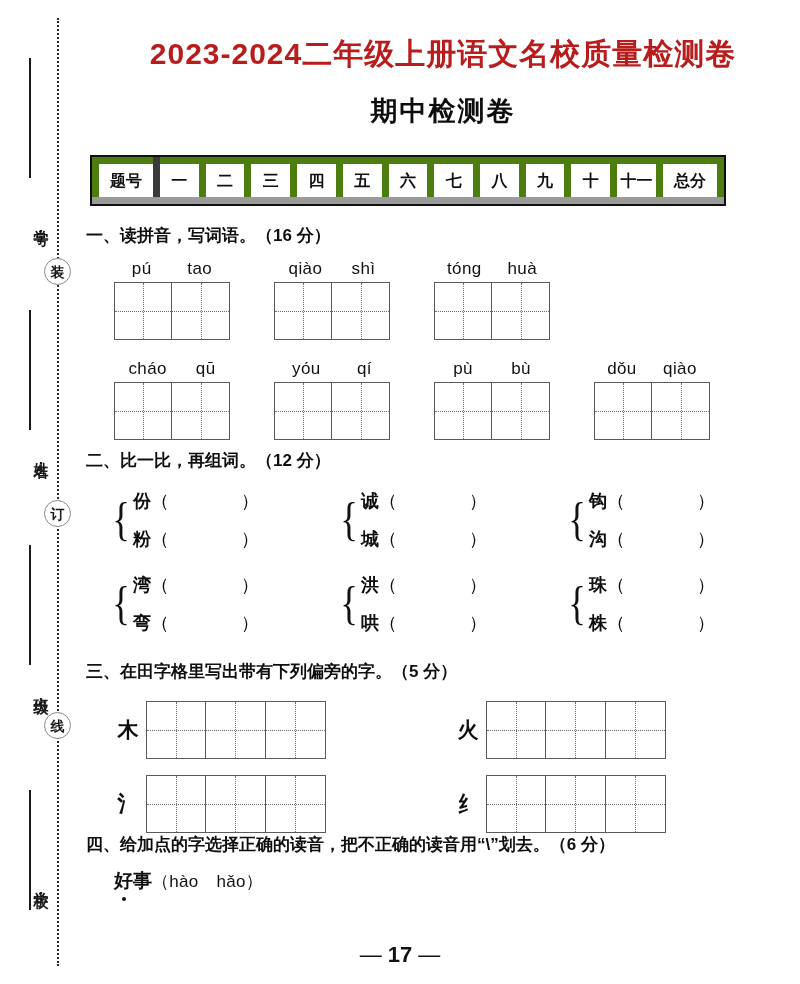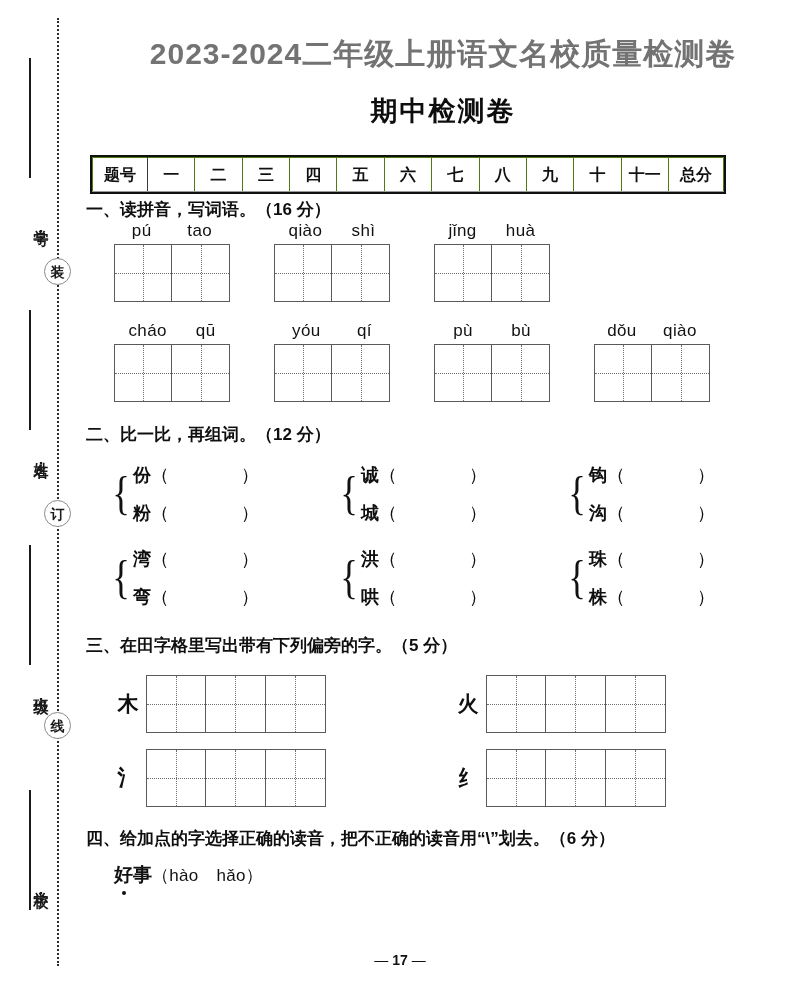--- a/index.html
+++ b/index.html
@@ -95,21 +95,21 @@
     width: 714px;
     height: 984px;
   }
 
   .title-main {
     text-align: center;
     font-size: 30px;
     font-weight: bold;
     letter-spacing: 1px;
     margin-top: 34px;
-    color: #737373;
+    color: #b91c1c;
     white-space: nowrap;
   }
   .title-sub {
     text-align: center;
     font-size: 27px;
     font-weight: bold;
     letter-spacing: 2px;
     margin-top: 18px;
     color: #0d0d0d;
   }
@@ -118,21 +118,21 @@
   .score-wrap {
     margin: 26px 0 0 4px;
     width: 632px;
   }
   table.score {
     border-collapse: collapse;
     width: 632px;
     table-layout: fixed;
   }
   table.score td {
-    border: 1px solid #4d7c0f;
+    border: 7px solid #4d7c0f;
     height: 33px;
     text-align: center;
     font-size: 16px;
     font-weight: bold;
     color: #111;
     padding: 0;
   }
   table.score tr:first-child td { border-bottom-color: #9a9a9a; }
   table.score td.lead {
     width: 54px;
@@ -282,21 +282,21 @@
   .pron-item .py { font-size: 17px; letter-spacing: 0.3px; }
   .pron-item .gap { display: inline-block; width: 18px; }
 
   
   .footer {
     position: absolute;
     left: 0;
     right: 0;
     bottom: 16px;
     text-align: center;
-    font-size: 14px;
+    font-size: 22px;
     font-weight: bold;
     color: #111;
   }
   .footer .dash { font-weight: normal; }
 </style>
 </head>
 <body>
 
 <div class="page">
 
@@ -340,23 +340,23 @@
             <td>九</td>
             <td>十</td>
             <td>十一</td>
             <td class="total">总分</td>
           </tr>
         </tbody>
           </table>
       </div>
     </div>
 
-    <div class="sec-head" style="margin-top:0;">一、读拼音，写词语。（16 分）</div>
-
-    <div class="pin-row" style="">
+    <div class="sec-head" style="margin-top:14px;">一、读拼音，写词语。（16 分）</div>
+
+    <div class="pin-row" style="margin-top:12px;">
       <div class="pin-block">
         <div class="pin-text">
           <span>pú</span>
           <span>tao</span>
         </div>
         <div class="tzg">
             <div class="cell"></div>
             <div class="cell"></div>
           </div>
       </div>
@@ -365,21 +365,21 @@
           <span>qiào</span>
           <span>shì</span>
         </div>
         <div class="tzg">
             <div class="cell"></div>
             <div class="cell"></div>
           </div>
       </div>
       <div class="pin-block">
         <div class="pin-text">
-          <span>jǐng</span>
+          <span>tóng</span>
           <span>huà</span>
         </div>
         <div class="tzg">
             <div class="cell"></div>
             <div class="cell"></div>
           </div>
       </div>
     </div>
 
     <div class="pin-row" style="margin-top:19px;">
@@ -418,21 +418,21 @@
           <span>dǒu</span>
           <span>qiào</span>
         </div>
         <div class="tzg">
             <div class="cell"></div>
             <div class="cell"></div>
           </div>
       </div>
     </div>
 
-    <div class="sec-head" style="margin-top:21px;">二、比一比，再组词。（12 分）</div>
+    <div class="sec-head" style="margin-top:9px;">二、比一比，再组词。（12 分）</div>
 
     <div class="cmp-row" style="margin-top:10px;">
       <div class="cmp-group">
         <div class="brace">{</div>
         <div class="cmp-pair">
           <div class="cmp-line">
             <span>份</span><span class="paren-open">（</span><span class="blank"></span><span class="paren-close">）</span>
           </div>
           <div class="cmp-line">
             <span>粉</span><span class="paren-open">（</span><span class="blank"></span><span class="paren-close">）</span>
@@ -532,21 +532,21 @@
       <div class="rad-item">
         <div class="rad-label">纟</div>
         <div class="tzg">
             <div class="cell"></div>
             <div class="cell"></div>
             <div class="cell"></div>
           </div>
       </div>
     </div>
 
-    <div class="sec-head" style="margin-top:20px;">四、给加点的字选择正确的读音，把不正确的读音用“\”划去。（6 分）</div>
+    <div class="sec-head" style="">四、给加点的字选择正确的读音，把不正确的读音用“\”划去。（6 分）</div>
 
     <div class="pron-row" style="margin-top:12px;">
       <div class="pron-item">
         <span class="dotted-char">好</span><span class="han">事</span><span class="py">（</span><span class="py">hào</span><span class="gap"></span><span class="py">hǎo</span><span class="py">）</span>
       </div>
     </div>
 
   </div>
 
   <div class="footer">

